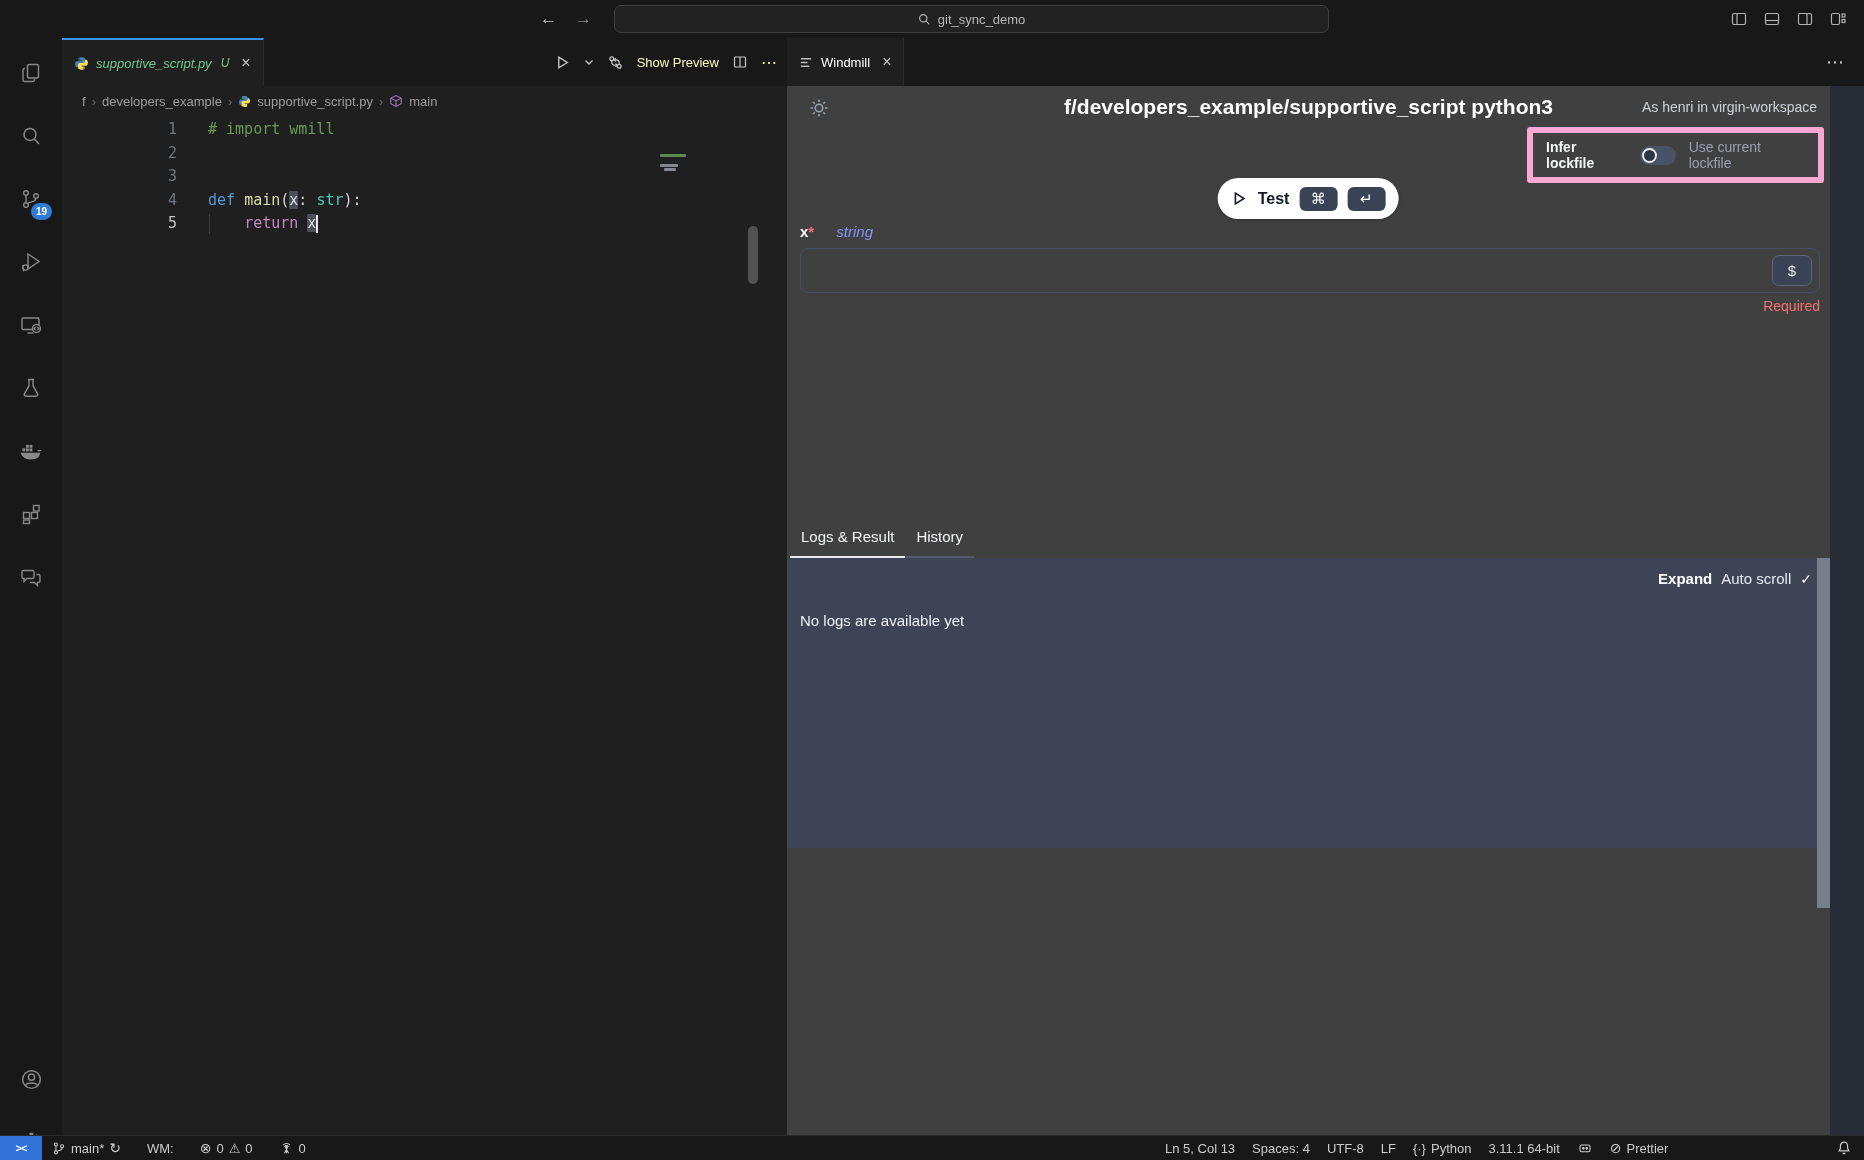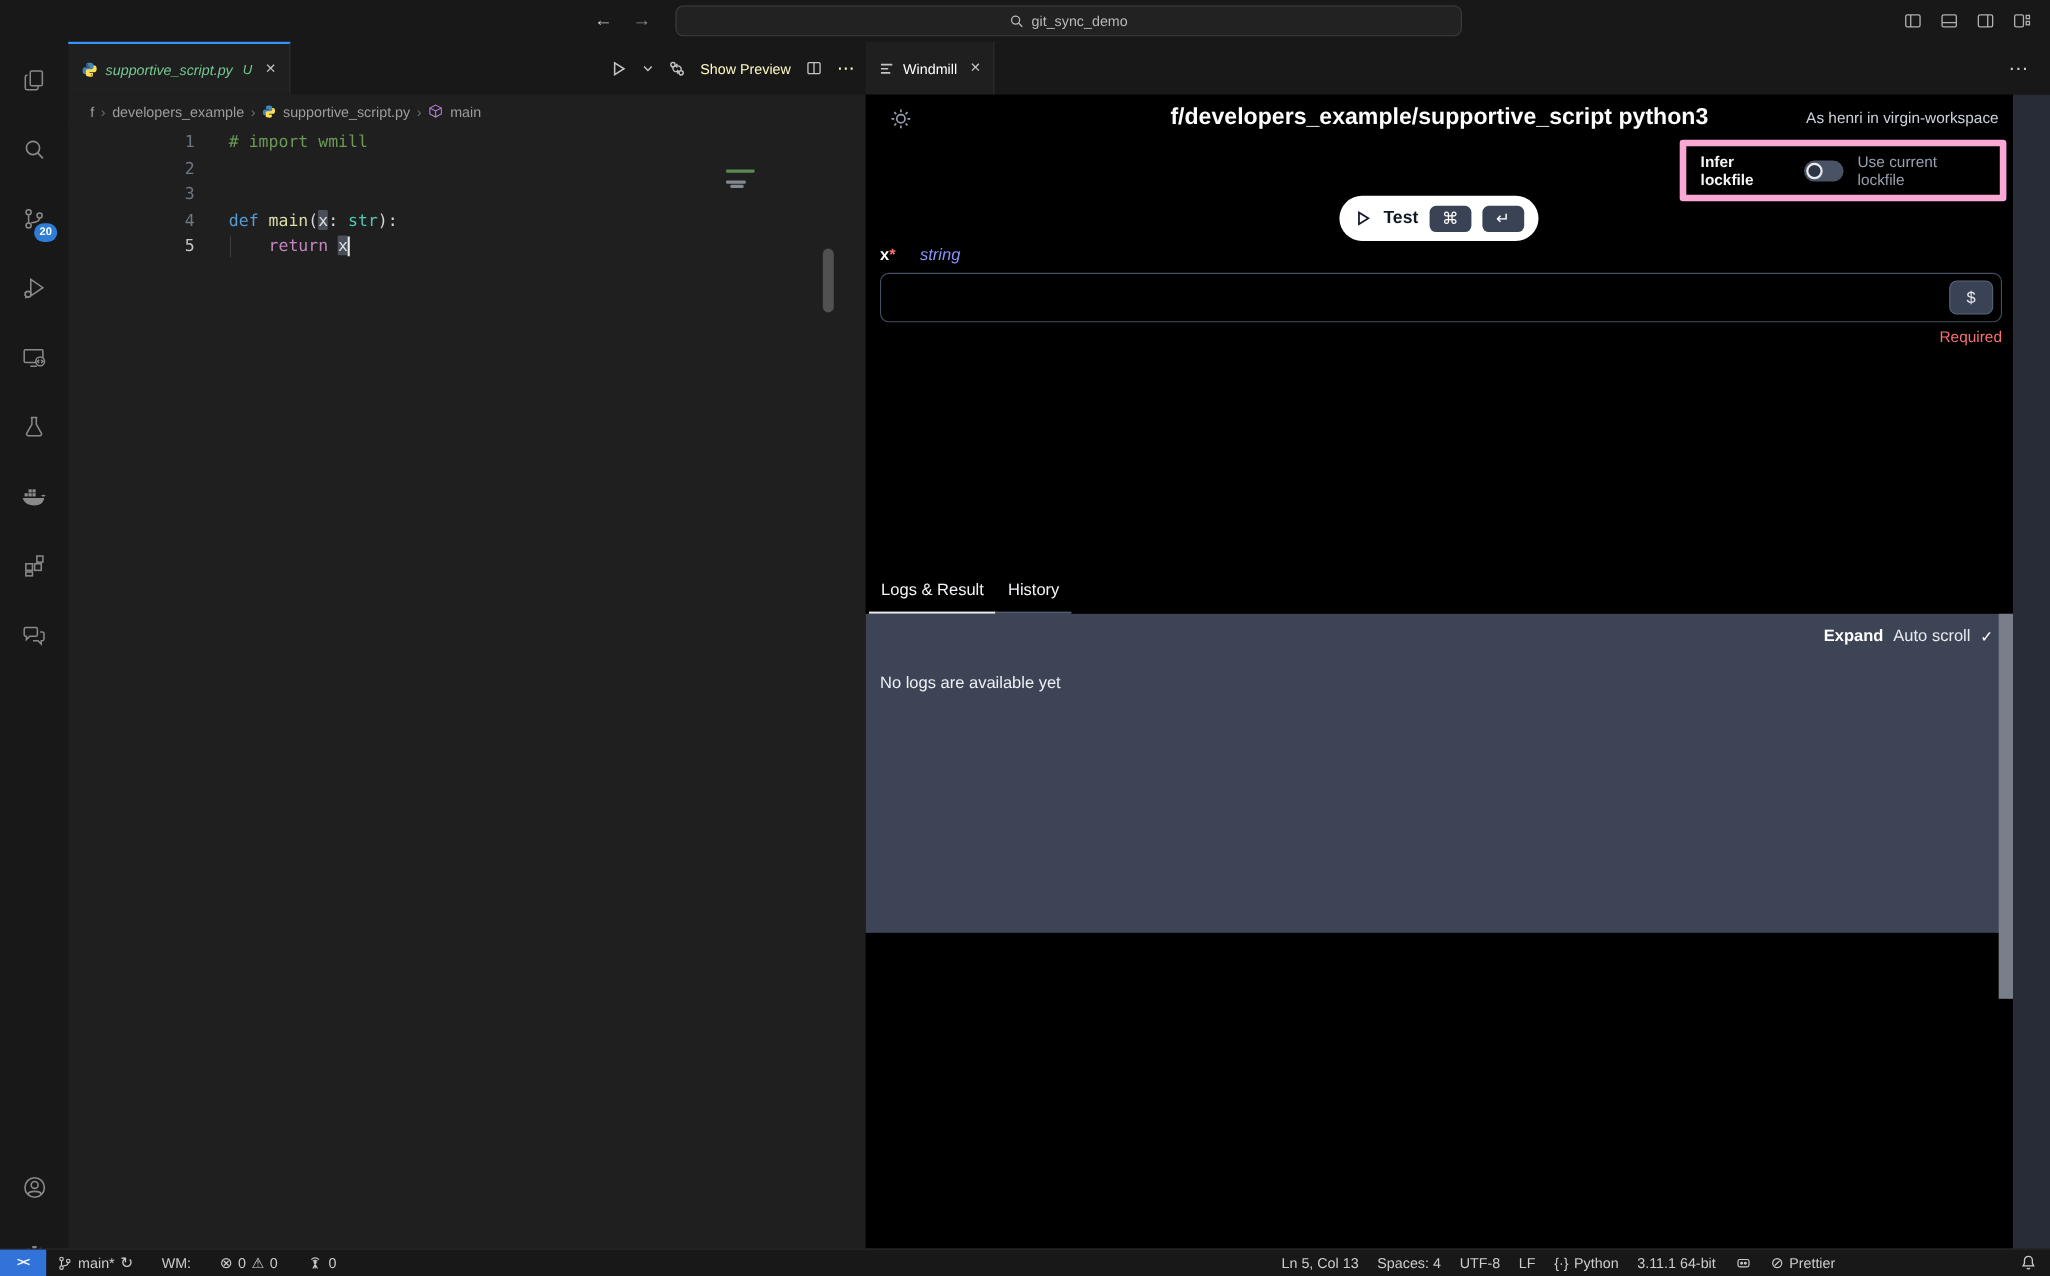--- a/index.html
+++ b/index.html
@@ -44,21 +44,21 @@
   .tok-comment{color:#6a9955;} .tok-kw{color:#569cd6;} .tok-fn{color:#dcdcaa;} .tok-type{color:#4ec9b0;}
   .tok-kw2{color:#c586c0;} .tok-var{color:#d8dee4;} .tok-plain{color:#d4d4d4;}
   .occ{background:#4a4f57;border-radius:1px;}
   .cursor{display:inline-block;width:2px;height:18px;background:#e8e8e8;vertical-align:middle;margin-left:0px;}
   .minimap{position:absolute;left:598px;top:34px;width:60px;height:60px;cursor:pointer;}
   .mm-bar{position:absolute;height:2.5px;border-radius:1px;}
   .scroll-thumb-1{position:absolute;left:686px;top:110px;width:10px;height:58px;border-radius:5px;background:#515151;cursor:pointer;}
   
   .group2{position:absolute;left:787px;top:38px;width:1077px;height:1098px;background:#181818;}
   .g2-more{position:absolute;right:20px;top:0;height:48px;display:flex;align-items:center;color:#c5c5c5;font-size:18px;cursor:pointer;}
-  .webview{position:absolute;left:0;top:48px;right:0;bottom:0;background:#000000;}
+  .webview{position:absolute;left:0;top:48px;right:0;bottom:0;background:#404040;}
   .wv-gutter{position:absolute;right:0;top:0;width:34px;height:100%;background:#272c36;}
   .wm-title{position:absolute;left:0;right:34px;top:9px;text-align:center;font-size:21px;font-weight:600;color:#fdfdfe;}
   .wm-context{position:absolute;right:47px;top:13px;font-size:14px;color:#ccd2dc;}
   .sun{position:absolute;left:22px;top:12px;cursor:pointer;}
   .lockfile-box{position:absolute;left:740px;top:41px;width:297px;height:56px;border:6px solid #f9a8d4;border-radius:3px;
       box-sizing:border-box;display:flex;align-items:center;padding:0 13px;gap:13px;}
   .lockfile-infer{font-size:14px;font-weight:bold;color:#f4f5f7;}
   .lockfile-use{font-size:14px;color:#98a1ae;}
   .toggle{width:36px;height:19px;border-radius:10px;background:#4a5365;position:relative;cursor:pointer;flex:none;}
   .knob{position:absolute;left:2px;top:2px;width:15px;height:15px;border-radius:50%;border:2px solid #e8eaee;
@@ -154,21 +154,21 @@
           <line x1="15.3" y1="15" x2="20" y2="20"></line>
         </svg>
     </div>
     <div class="act-item" style="top:136px;">
       <svg width="24" height="24" viewBox="0 0 24 24" fill="none" stroke="#898989" stroke-width="1.4">
           <circle cx="7" cy="6" r="2.3"></circle>
           <circle cx="7" cy="18" r="2.3"></circle>
           <circle cx="17" cy="9" r="2.3"></circle>
           <path d="M7 8.3 V15.7 M17 11.3 C17 14.4 12.5 15.2 9.4 15.6"></path>
         </svg>
-      <span class="badge">20</span>
+      <span class="badge">19</span>
     </div>
     <div class="act-item" style="top:199px;">
       <svg width="24" height="24" viewBox="0 0 24 24" fill="none" stroke="#898989" stroke-width="1.4">
           <path d="M9 4 L20 11.5 L9 19 Z"></path>
           <circle cx="6.5" cy="17.5" r="2.6"></circle>
           <path d="M3.5 15.5 l1.2 1 M3.2 18.5 h1.5 M4 21 l1.3-1.2"></path>
         </svg>
     </div>
     <div class="act-item" style="top:262px;">
       <svg width="24" height="24" viewBox="0 0 24 24" fill="none" stroke="#898989" stroke-width="1.4">

